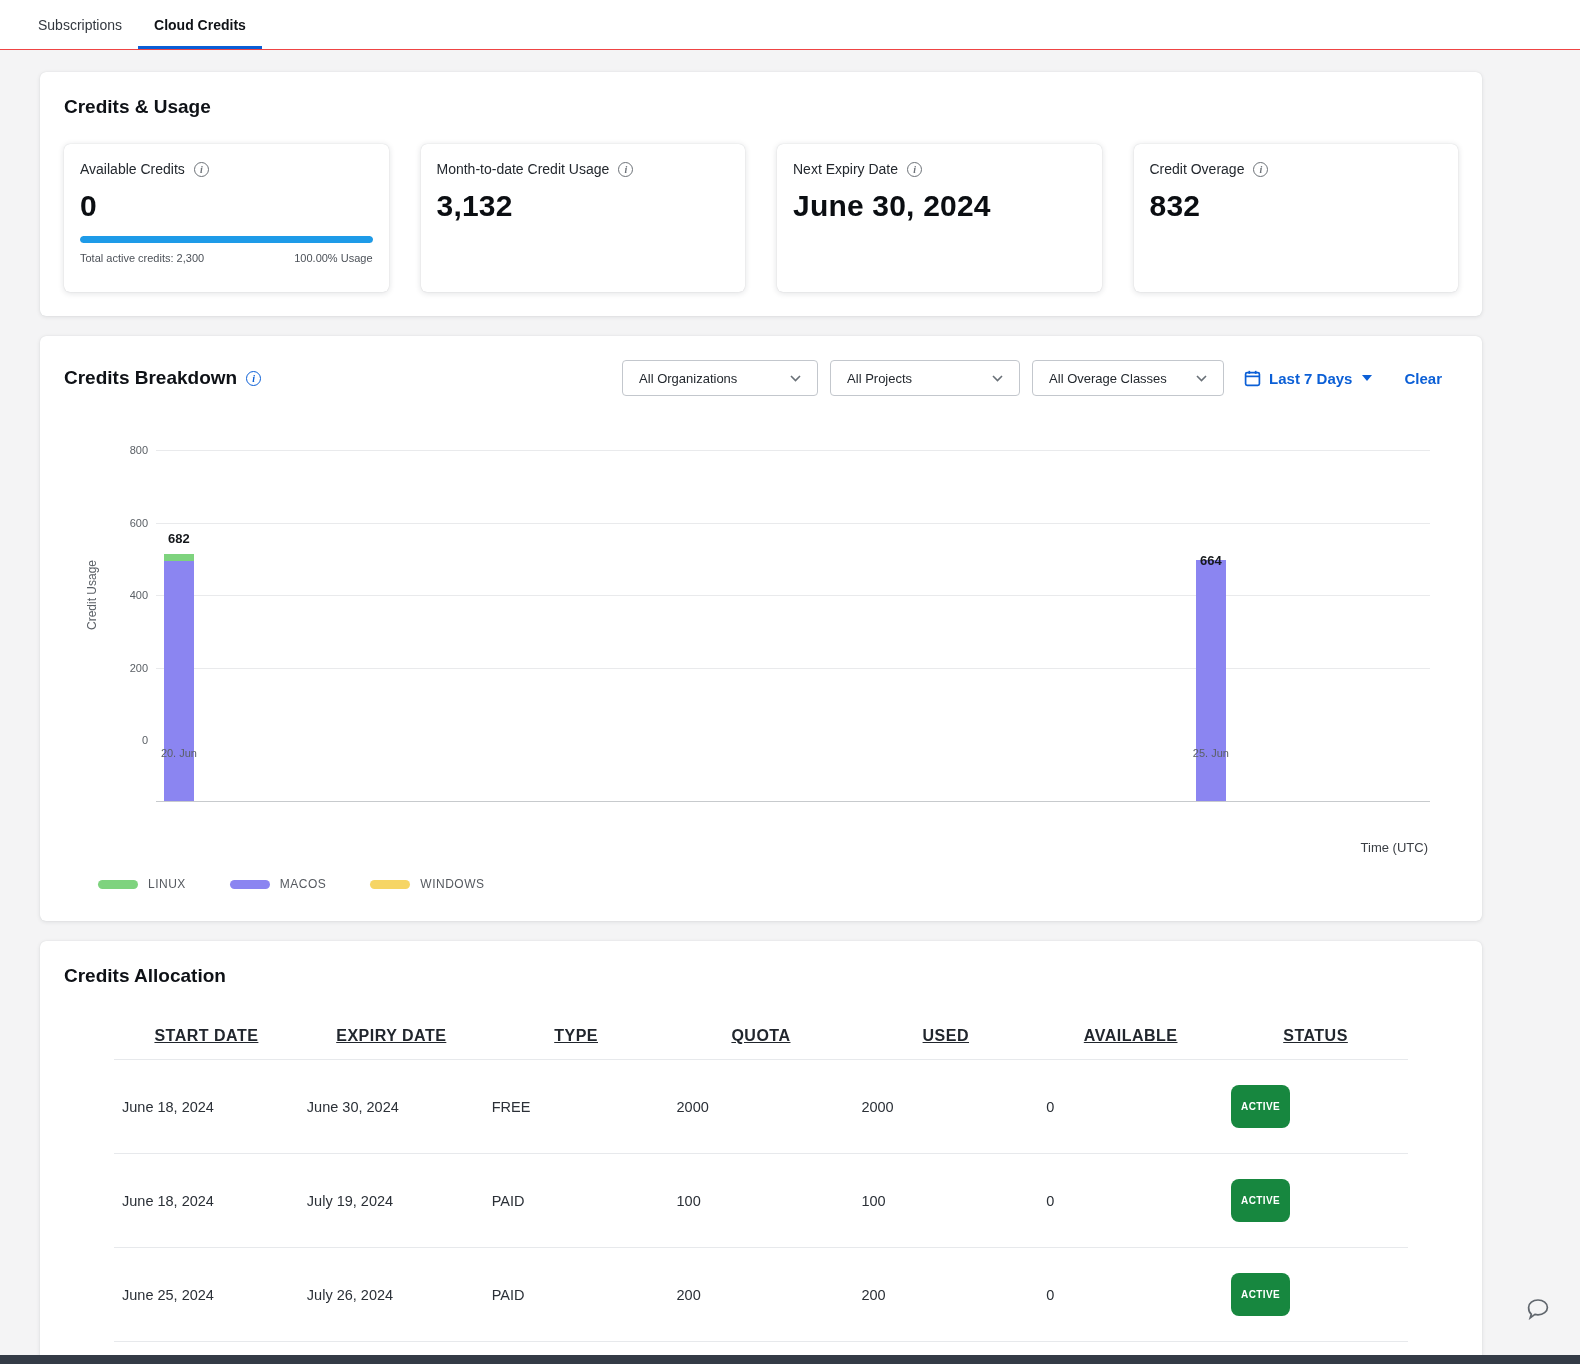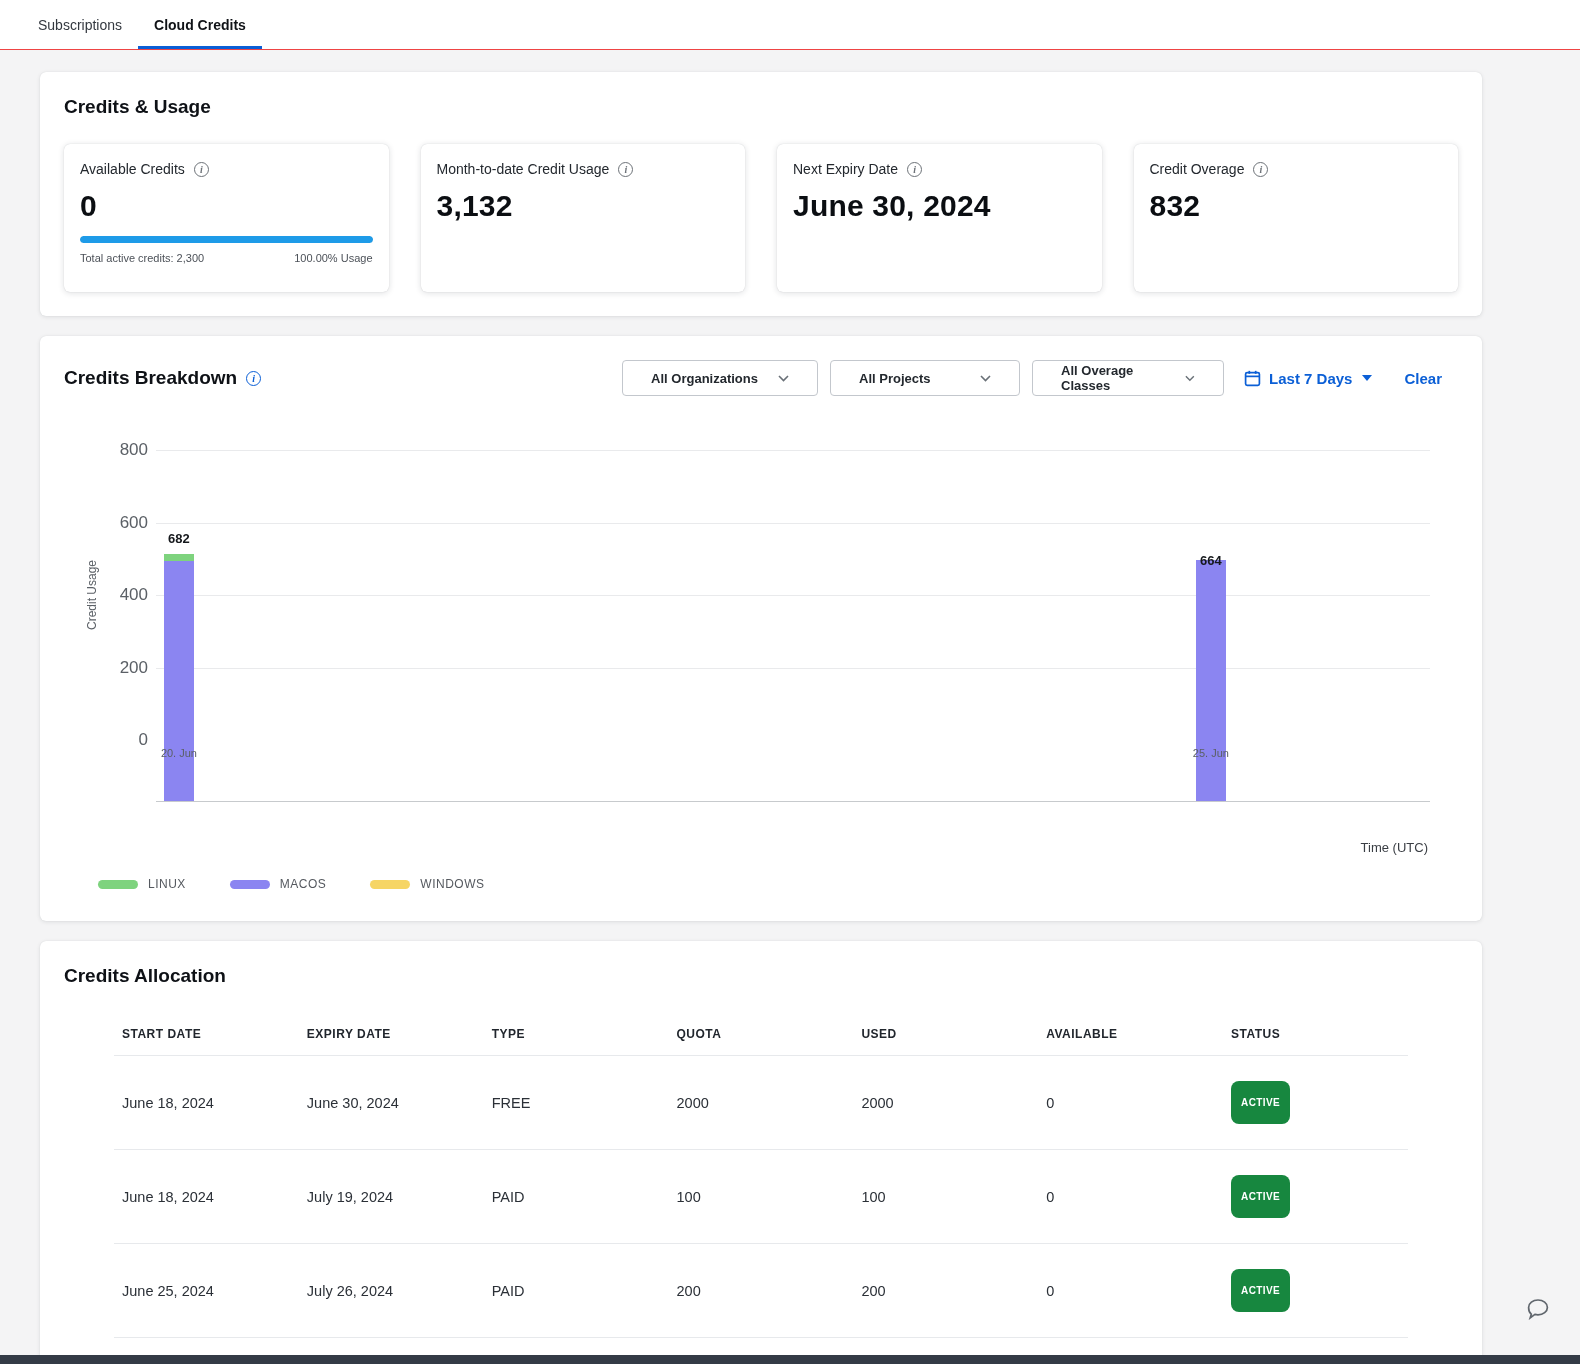--- a/index.html
+++ b/index.html
@@ -55,42 +55,42 @@
   .progress-track{margin-top:13px;height:7px;border-radius:4px;background:#e7e9eb;overflow:hidden;}
   .progress-fill{height:100%;border-radius:4px;background:var(--progress);}
   .stat-footer{display:flex;justify-content:space-between;margin-top:9px;font-size:11px;color:#4c5158;}
   
   .breakdown-header{display:flex;align-items:center;}
   .breakdown-header .card-title{flex:0 0 auto;}
   .filters{display:flex;align-items:center;gap:12px;margin-left:auto;}
   .dropdown{
     height:36px;border:1px solid #c3c7cd;border-radius:4px;background:#fff;
     display:flex;align-items:center;justify-content:space-between;
-    padding:0 28px;font-size:13px;font-weight:700;color:#23282e;cursor:pointer;gap:14px;
+    padding:0 16px;font-size:13px;font-weight:400;color:#23282e;cursor:pointer;gap:14px;
   }
   .dd-org{width:196px;}
   .dd-proj{width:190px;}
   .dd-res{width:192px;}
   .date-filter{
     display:flex;align-items:center;gap:8px;color:var(--accent);
     font-size:15px;font-weight:700;cursor:pointer;margin-left:8px;
   }
   .caret-down{
     width:0;height:0;border-left:5px solid transparent;border-right:5px solid transparent;
     border-top:6px solid var(--accent);margin-left:2px;
   }
   .clear-link{color:var(--accent);font-size:15px;font-weight:700;margin-left:20px;margin-right:16px;cursor:pointer;text-decoration:none;}
   
   .chart-wrap{position:relative;margin-top:54px;}
   .ylabel{
     position:absolute;left:28px;top:145px;transform:translate(-50%,-50%) rotate(-90deg);
     font-size:12px;color:#5b6066;white-space:nowrap;
   }
   .chart-y{position:absolute;left:40px;top:0;width:44px;height:290px;}
-  .ytick{position:absolute;right:0;transform:translateY(-50%);font-size:17px;color:#5b6066;}
+  .ytick{position:absolute;right:0;transform:translateY(-50%);font-size:11px;color:#5b6066;}
   .chart-plot{
     margin-left:92px;margin-right:28px;height:352px;position:relative;
     border-bottom:1.5px solid #c7cacd;
   }
   .gridline{position:absolute;left:0;right:0;height:1px;background:#e9eaec;}
   .bar{
     position:absolute;bottom:0;width:30px;transform:translateX(-50%);
     display:flex;flex-direction:column-reverse;
   }
   .bar-seg{width:100%;}
@@ -100,22 +100,22 @@
   }
   .xtick{position:absolute;top:297px;transform:translateX(-50%);font-size:11px;color:#5b6066;white-space:nowrap;}
   .time-label{margin-top:38px;text-align:right;padding-right:30px;font-size:13px;color:#3a3e44;}
   .legend{display:flex;align-items:center;gap:44px;margin:22px 0 6px 34px;}
   .legend-item{display:flex;align-items:center;gap:10px;font-size:12px;color:#55595f;letter-spacing:.5px;cursor:pointer;}
   .swatch{width:40px;height:9px;border-radius:5px;display:inline-block;}
   
   .alloc-table-wrap{margin:28px 50px 8px 50px;}
   table{width:100%;border-collapse:collapse;table-layout:fixed;}
   th{
-    text-align:left;font-size:12px;font-weight:700;color:#21262d;
-    letter-spacing:.5px;padding:12px 8px 14px 8px;
+    text-align:center;font-size:16px;font-weight:700;color:#21262d;
+    letter-spacing:.5px;padding:12px 8px 14px 8px;text-decoration:underline;
   }
   tbody tr{border-top:1px solid #e7e9ec;}
   tbody tr:last-child{border-bottom:1px solid #e7e9ec;}
   td{padding:25px 8px;font-size:14.5px;color:#2b3037;}
   .badge{
     display:inline-block;background:var(--badge-green);color:#fff;
     font-size:10px;font-weight:700;letter-spacing:.4px;
     padding:16px 10px;border-radius:8px;
   }
   

